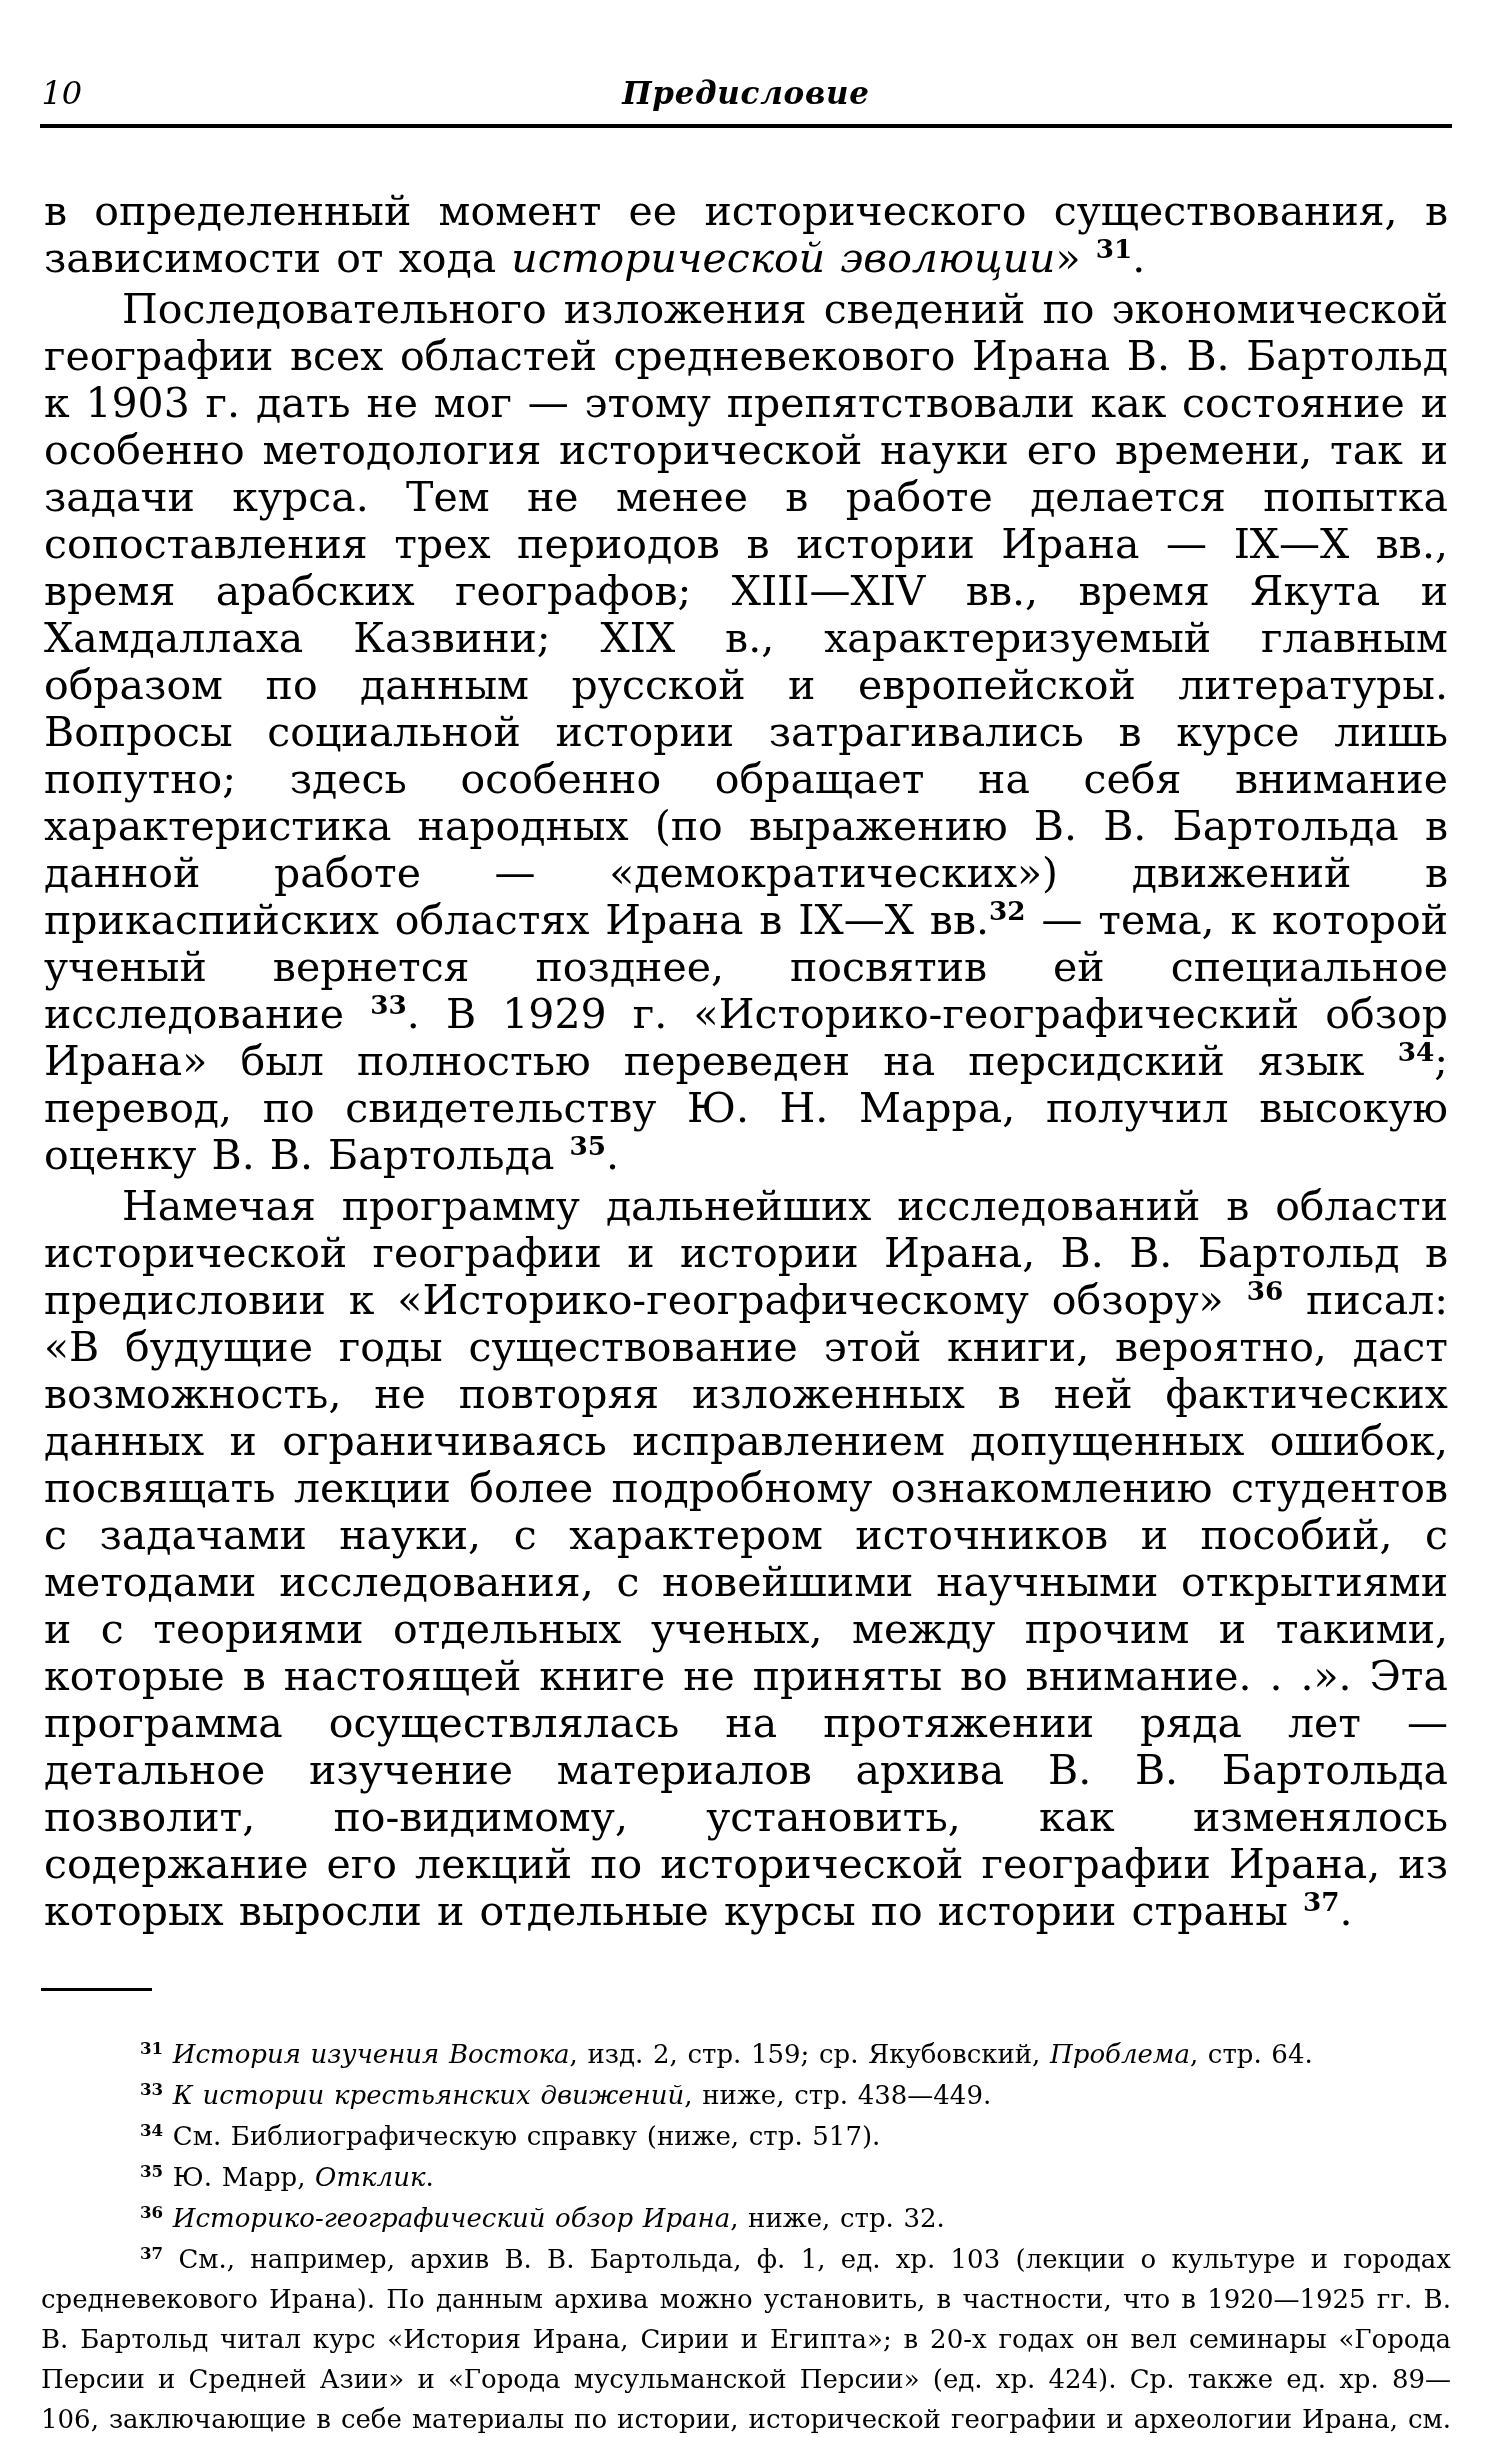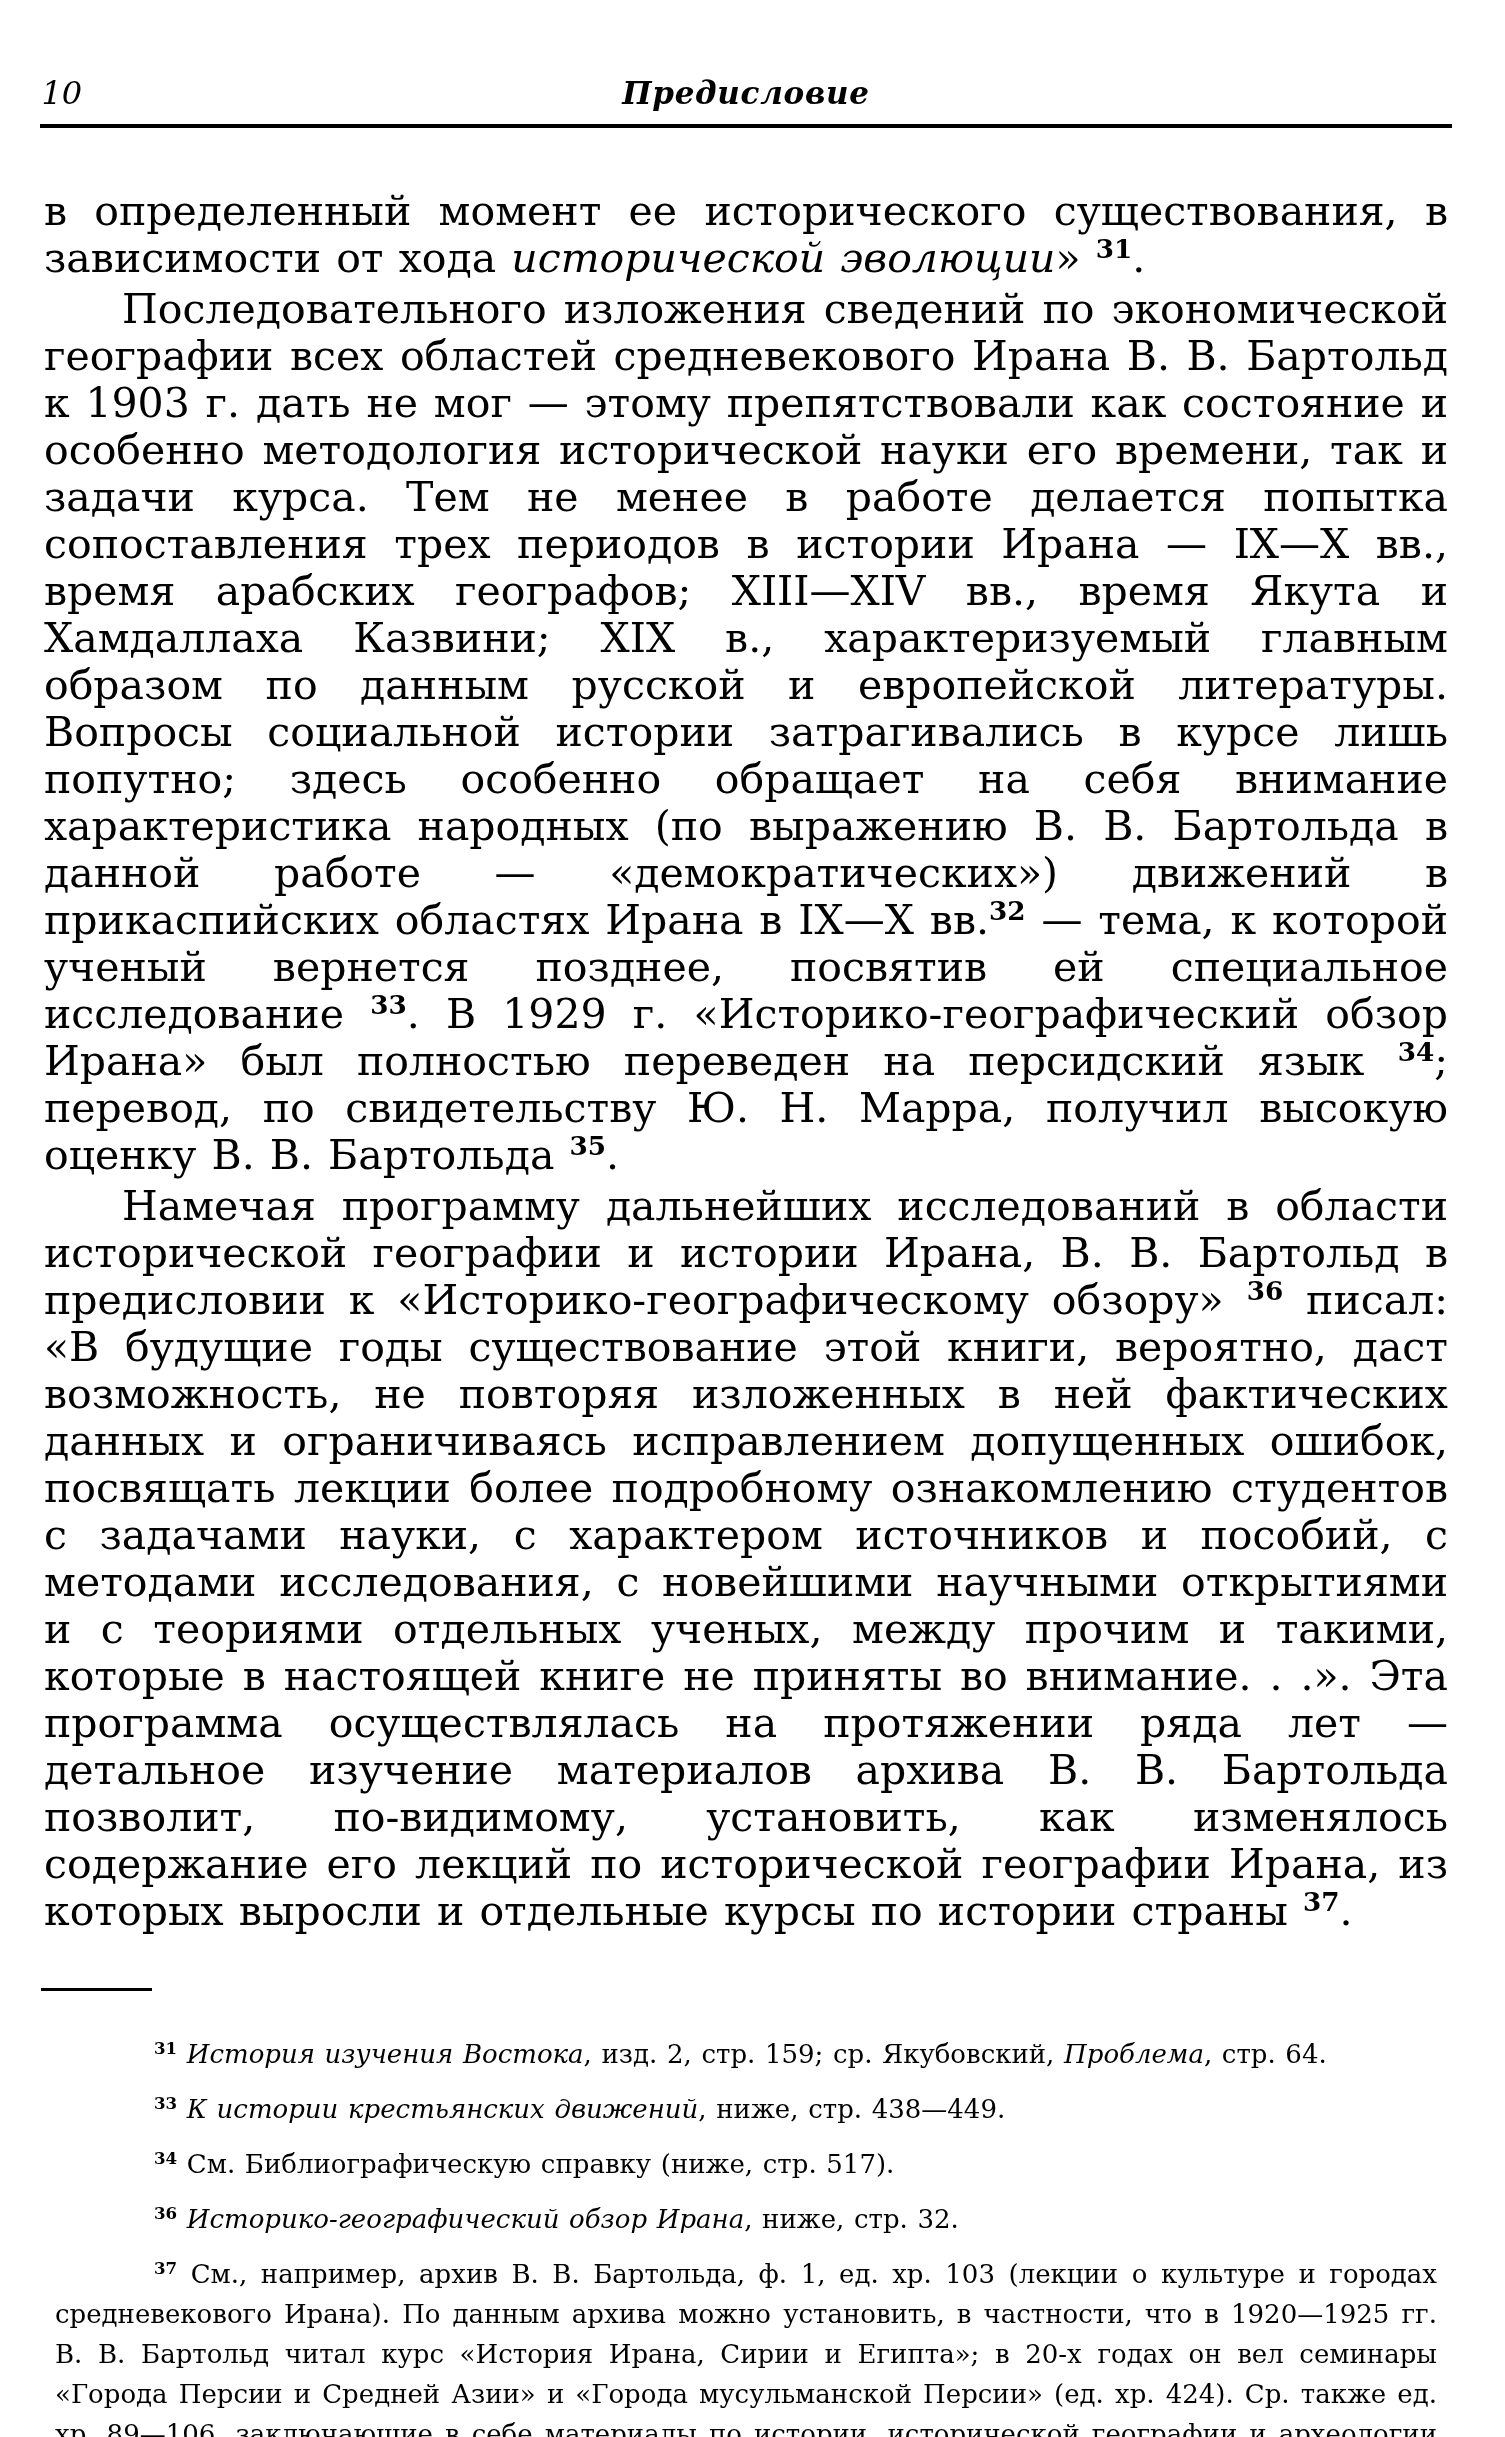--- a/index.html
+++ b/index.html
@@ -62,21 +62,21 @@
   }
   .para.indent { text-indent: 78px; }
   
   .fn-sep {
     margin: 53px 0 43px 1.4px;
     width: 111px;
     border: 0;
     border-top: 3.5px solid #000;
   }
   .footnote {
-    margin: 15px;
+    margin: 1px;
     font-size: 26px;
     line-height: 40px;
     text-align: justify;
     text-indent: 99px;
     word-spacing: 1.4px;
   }
   .it { font-style: italic; }
   .sup {
     font-size: 64%;
     position: relative;
@@ -103,18 +103,19 @@
       <p class="para indent"><span class="">Последовательного изложения сведений по экономической географии всех областей средневекового Ирана В. В. Бартольд к 1903 г. дать не мог — этому препятствовали как состояние и особенно методология исторической науки его времени, так и задачи курса. Тем не менее в работе делается попытка сопоставления трех периодов в истории Ирана — IX—X вв., время арабских географов; XIII—XIV вв., время Якута и Хамдаллаха Казвини; XIX в., характеризуемый главным образом по данным русской и европейской литературы. Вопросы социальной истории затрагивались в курсе лишь попутно; здесь особенно обращает на себя внимание характеристика народных (по выражению В. В. Бартольда в данной работе — «демократических») движений в прикаспийских областях Ирана в IX—X вв.</span><span class="sup">32</span><span class=""> — тема, к которой ученый вернется позднее, посвятив ей специальное исследование </span><span class="sup">33</span><span class="">. В 1929 г. «Историко-географический обзор Ирана» был полностью переведен на персидский язык </span><span class="sup">34</span><span class="">; перевод, по свидетельству Ю. Н. Марра, получил высокую оценку В. В. Бартольда </span><span class="sup">35</span><span class="">.</span></p>
       <p class="para indent"><span class="">Намечая программу дальнейших исследований в области исторической географии и истории Ирана, В. В. Бартольд в предисловии к «Историко-географическому обзору» </span><span class="sup">36</span><span class=""> писал: «В будущие годы существование этой книги, вероятно, даст возможность, не повторяя изложенных в ней фактических данных и ограничиваясь исправлением допущенных ошибок, посвящать лекции более подробному ознакомлению студентов с задачами науки, с характером источников и пособий, с методами исследования, с новейшими научными открытиями и с теориями отдельных ученых, между прочим и такими, которые в настоящей книге не приняты во внимание. . .». Эта программа осуществлялась на протяжении ряда лет — детальное изучение материалов архива В. В. Бартольда позволит, по-видимому, установить, как изменялось содержание его лекций по исторической географии Ирана, из которых выросли и отдельные курсы по истории страны </span><span class="sup">37</span><span class="">.</span></p>
     </main>
 
   <hr class="fn-sep">
 
   <section class="footnotes">
       <p class="footnote"><span class="sup">31</span><span class=""> </span><span class="it">История изучения Востока</span><span class="">, изд. 2, стр. 159; ср. Якубовский, </span><span class="it">Проблема</span><span class="">, стр. 64.</span></p>
       <p class="footnote"><span class="sup">33</span><span class=""> </span><span class="it">К истории крестьянских движений</span><span class="">, ниже, стр. 438—449.</span></p>
       <p class="footnote"><span class="sup">34</span><span class=""> См. Библиографическую справку (ниже, стр. 517).</span></p>
+      <p class="footnote"><span class="sup">35</span><span class=""> Ю. Марр, </span><span class="it">Отклик</span><span class="">.</span></p>
       <p class="footnote"><span class="sup">36</span><span class=""> </span><span class="it">Историко-географический обзор Ирана</span><span class="">, ниже, стр. 32.</span></p>
       <p class="footnote"><span class="sup">37</span><span class=""> См., например, архив В. В. Бартольда, ф. 1, ед. хр. 103 (лекции о культуре и городах средневекового Ирана). По данным архива можно установить, в частности, что в 1920—1925 гг. В. В. Бартольд читал курс «История Ирана, Сирии и Египта»; в 20-х годах он вел семинары «Города Персии и Средней Азии» и «Города мусульманской Персии» (ед. хр. 424). Ср. также ед. хр. 89—106, заключающие в себе материалы по истории, исторической географии и археологии Ирана, см. обзор архивного фонда (составленный С. Л. Волиным) в «Трудах Архива АН СССР» (вып. 5, М.—Л., 1946, стр. 225—228)</span></p>
     </section>
 
 </div>
 
 
 </body></html>

